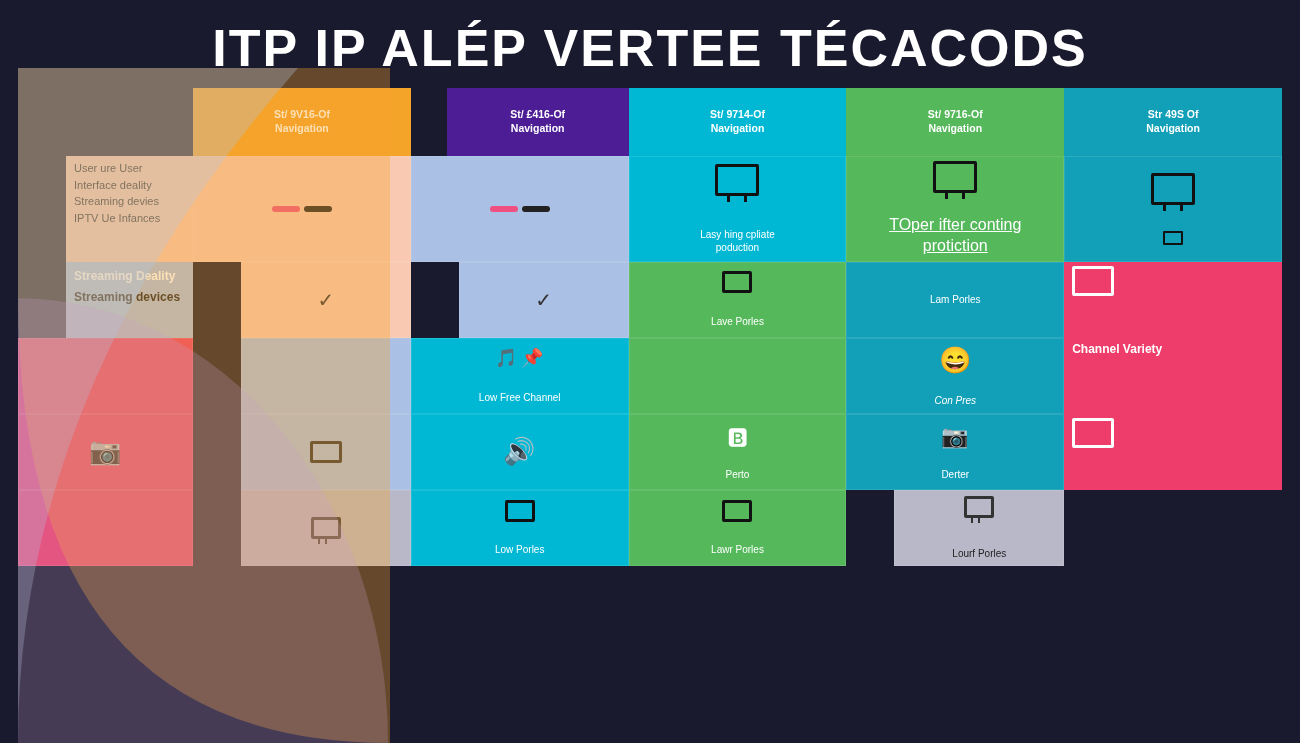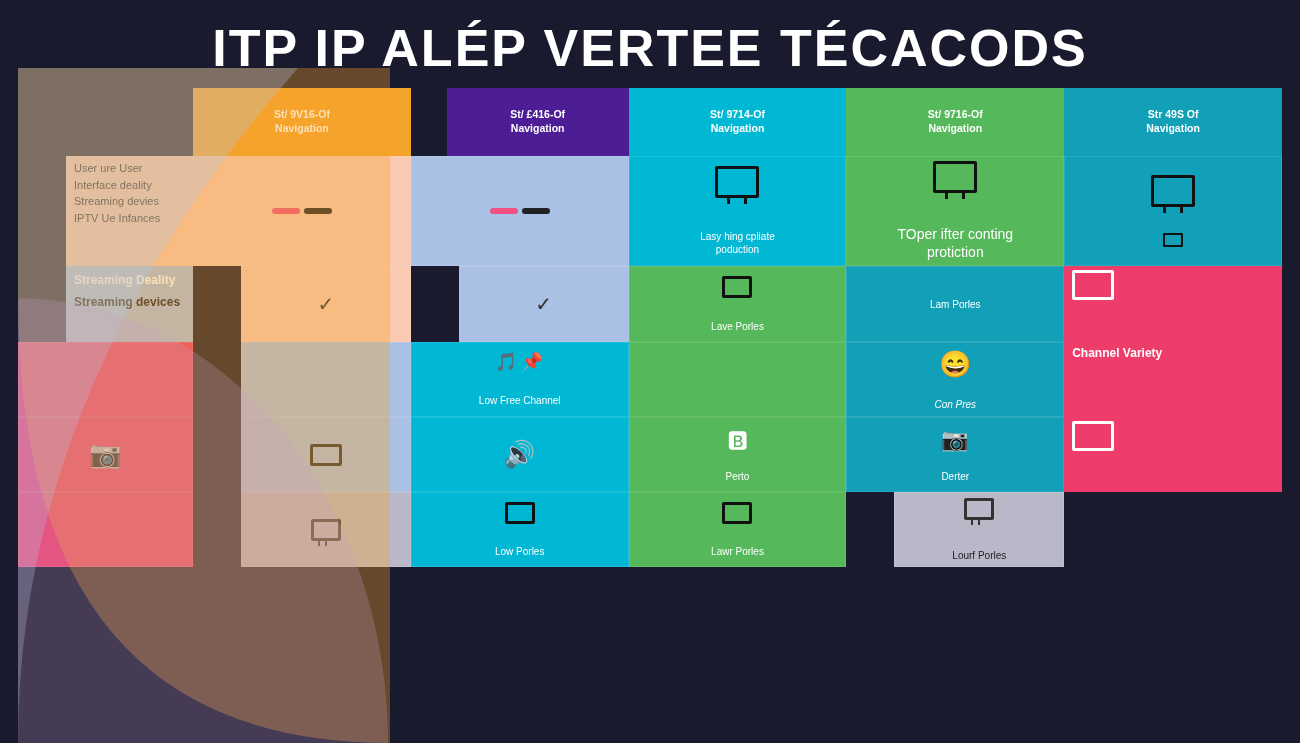--- a/index.html
+++ b/index.html
@@ -181,21 +181,21 @@
   </div>
   <div class="gc bg-teal">
     <div class="icon-block">
       <div class="monitor-icon-lg" style="border-color:#111; width:44px; height:32px;"></div>
       <span style="margin-top:10px; font-size:10px; line-height:1.3;">Lasy hing cpliate<br>poduction</span>
     </div>
   </div>
   <div class="gc bg-green">
     <div class="icon-block">
       <div class="monitor-icon-lg" style="border-color:#111;"></div>
-      <span style="margin-top:10px; font-size:14px; line-height:1.3;">TOper ifter conting<br>protiction</span>
+      <span style="margin-top:0; font-size:16px; line-height:1.3;text-decoration:underline;">TOper ifter conting<br>protiction</span>
     </div>
   </div>
   <div class="gc bg-cyan">
     <div class="icon-block">
       <div class="monitor-icon-lg" style="border-color:#111;"></div>
       <div style="width:20px; height:14px; border: 2px solid #111; border-radius:1px; margin-top:4px;"></div>
     </div>
   </div>
 
   <div class="gl bg-ltblue text-dark" style="flex-direction:column; align-items:flex-start; font-size:12px; line-height:1.8; font-weight:600;">

